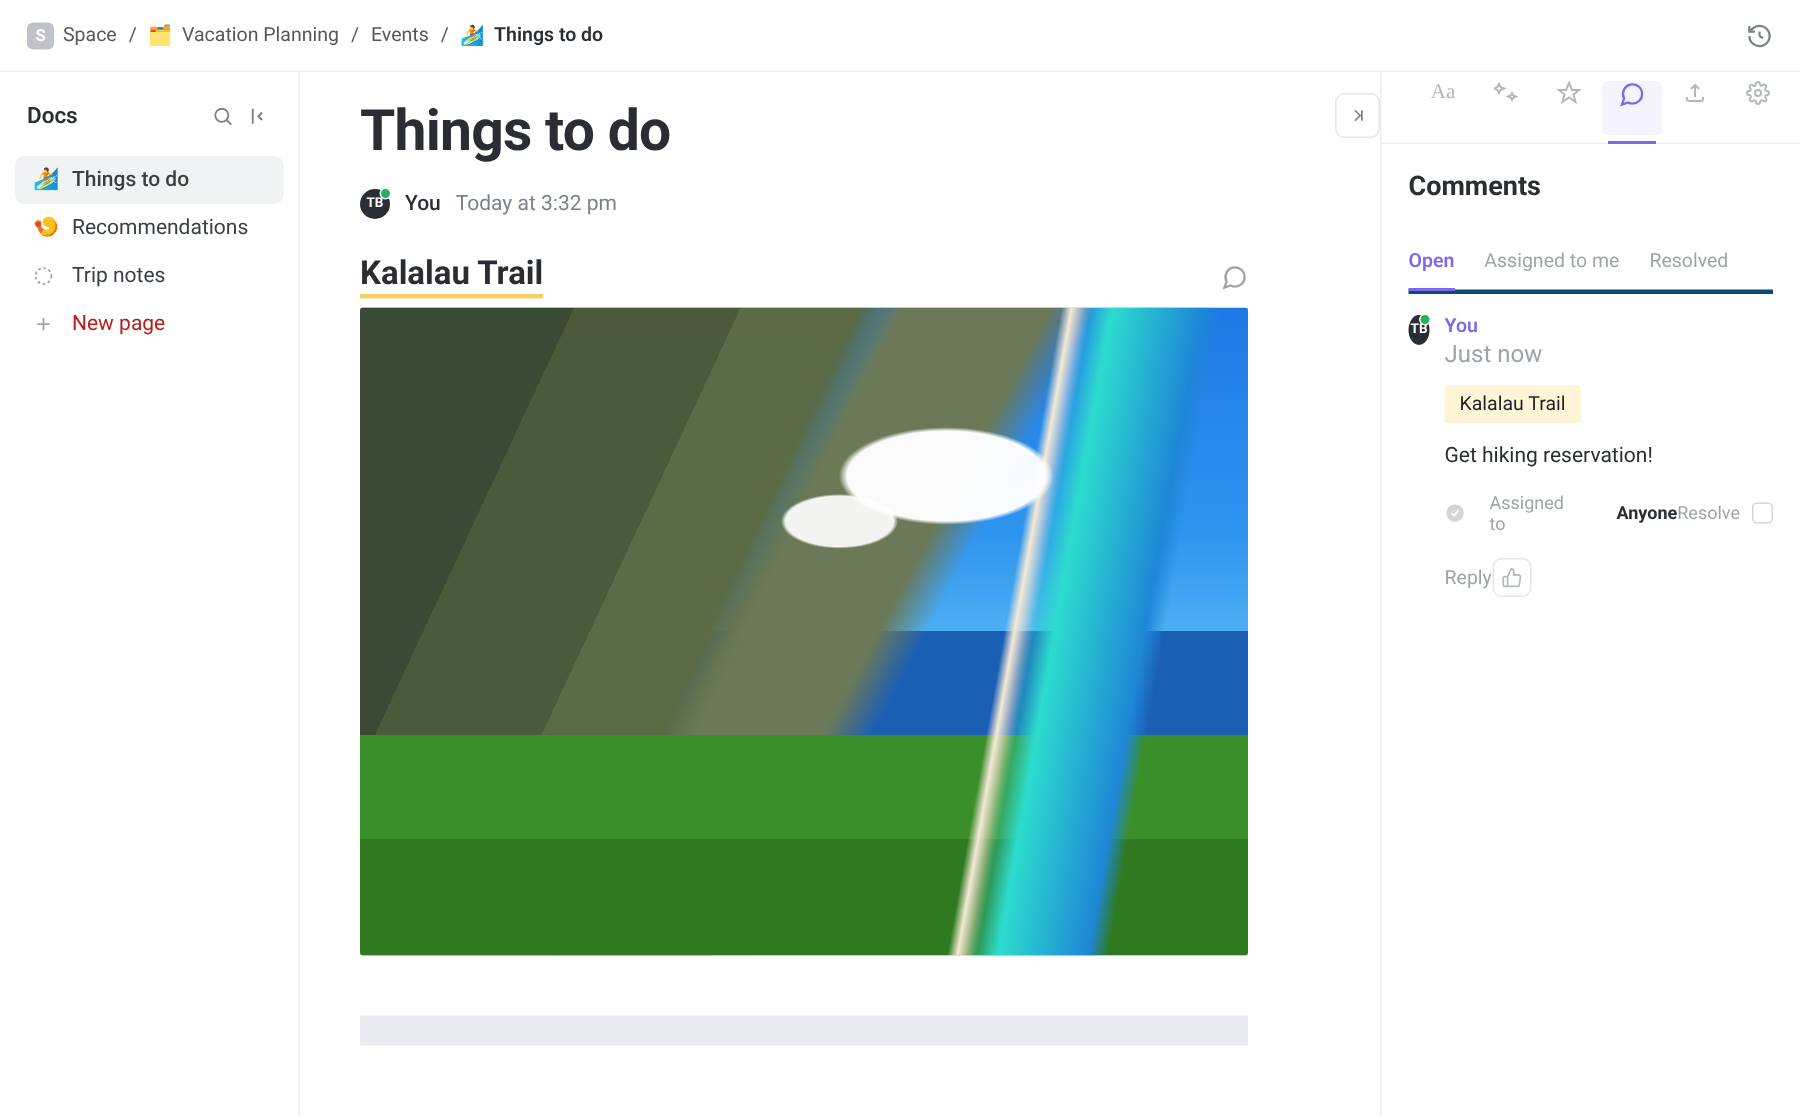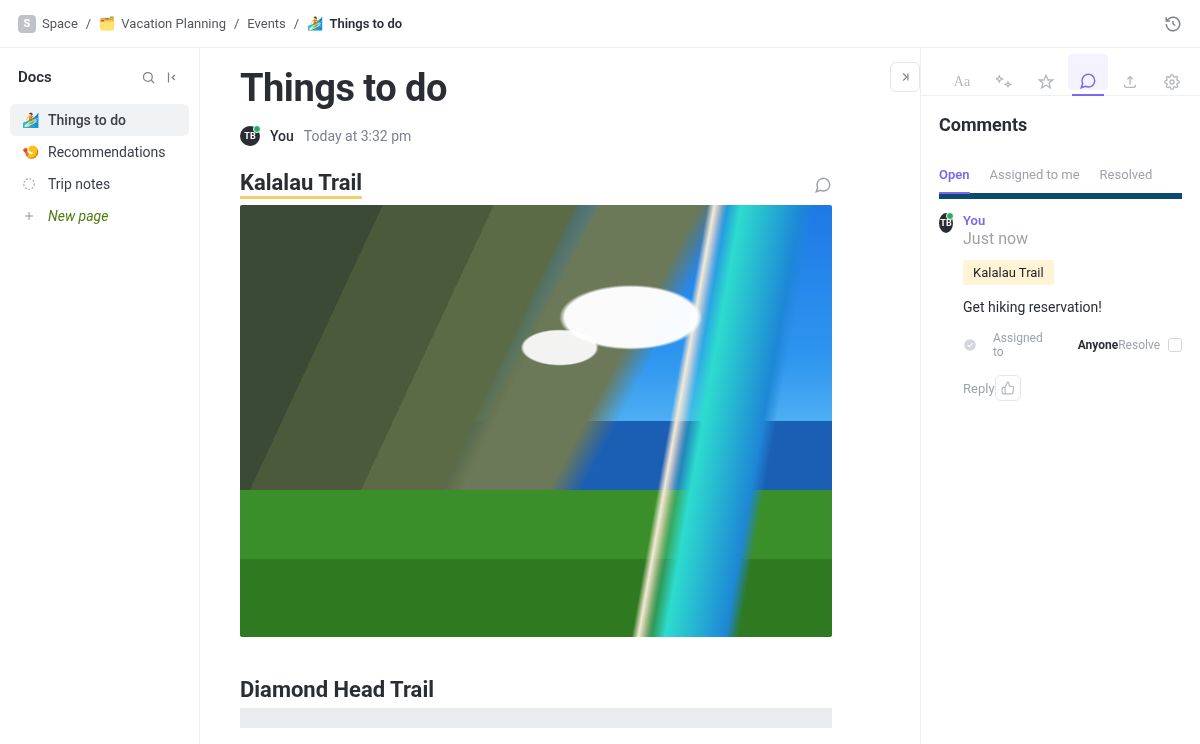--- a/index.html
+++ b/index.html
@@ -49,21 +49,21 @@
   .sidebar-icons span { cursor: pointer; }
 
   .nav-item {
     display: flex; align-items: center; gap: 10px;
     padding: 8px 12px; border-radius: 6px; cursor: pointer;
     color: #3a3e45; font-size: 14px;
   }
   .nav-item.active { background: #f1f2f4; font-weight: 500; }
   .nav-item .emoji, .nav-item .icon { width: 16px; text-align: center; font-size: 14px; line-height: 1; }
   .nav-item .icon { color: #9ea3aa; }
-  .nav-item.muted { color: #4d7c0f; font-style: italic; }
+  .nav-item.muted { color: #b91c1c; }
 
   
   .main { flex: 1; padding: 14px 40px 0 40px; overflow: auto; position: relative; }
   .toggle-panel {
     position: absolute; right: 0; top: 14px;
     width: 30px; height: 30px; border: 1px solid #e4e6ea; border-radius: 6px;
     display: flex; align-items: center; justify-content: center;
     color: #7c828d; background: #fff; cursor: pointer;
   }
   .page-title { font-size: 38px; font-weight: 700; margin: 4px 0 16px; letter-spacing: -0.5px; }
@@ -121,30 +121,30 @@
   
   .panel {
     width: 280px; border-left: 1px solid #eceef1;
     display: flex; flex-direction: column;
   }
   .panel-toolbar {
     height: 48px; display: flex; align-items: center; justify-content: flex-end;
     gap: 2px; padding: 0 8px; border-bottom: 1px solid #eef0f3;
   }
   .tool {
-    width: 40px; height: 36px; display: flex; align-items: flex-end; justify-content: center;
+    width: 40px; height: 36px; display: flex; align-items: flex-start; justify-content: center;
     color: #b3b8c0; cursor: pointer; border-radius: 4px; position: relative;
   }
   .tool.active { color: #7b68ee; background: #f5f3ff; }
   .tool.active::after {
     content: ""; position: absolute; bottom: -6px; left: 4px; right: 4px; height: 2px; background: #7b68ee;
   }
   .panel-body { padding: 18px 18px 0 18px; }
   .panel-title { font-size: 18px; font-weight: 700; margin-bottom: 32px; }
-  .tabs { display: flex; gap: 20px; font-size: 13px; border-bottom: 6px solid #0c4a6e; margin-bottom: 14px; }
+  .tabs { display: flex; gap: 20px; font-size: 13px; border-bottom: 3px solid #0c4a6e; margin-bottom: 14px; }
   .tab { padding-bottom: 10px; color: #9ea3aa; cursor: pointer; }
   .tab.active { color: #7b68ee; font-weight: 600; border-bottom: 2px solid #7b68ee; margin-bottom: -1px; }
 
   .comment-thread { display: flex; gap: 10px; }
   .thread-body { flex: 1; }
   .thread-author { font-size: 13px; font-weight: 600; color: #7b68ee; }
   .thread-time { font-size: 16px; color: #9ea3aa; margin-top: 1px; }
   .thread-ref {
     margin-top: 12px; display: inline-block; padding: 5px 10px;
     background: #fff4d6; color: #1f2228; font-size: 13px; border-radius: 2px;
@@ -273,23 +273,20 @@
     <div class="section-head" style="width:592px">
       <span class="section-title">Kalalau Trail</span>
       <span class="comment-icon">
         <svg width="18" height="18" viewBox="0 0 24 24" fill="none" stroke="currentColor" stroke-width="2">
             <path d="M21 11.5a8.38 8.38 0 0 1-8.5 8.5 8.5 8.5 0 0 1-3.9-.95L3 21l1.95-5.6A8.5 8.5 0 1 1 21 11.5z"></path>
           </svg>
       </span>
     </div>
     <div class="photo"></div>
 
-    <div class="section-head" style="width:592px">
-      <span class="section-title nohl">Diamond Head Trail</span>
-    </div>
     <div class="photo2"></div>
   </div>
 
   <div class="panel">
     <div class="panel-toolbar">
       <div class="tool" style="font-weight:500;font-size:14px;font-family:Georgia,serif">
           <span>Aa</span>
         </div>
       <div class="tool">
         <svg width="16" height="16" viewBox="0 0 24 24" fill="none" stroke="currentColor" stroke-width="2">

